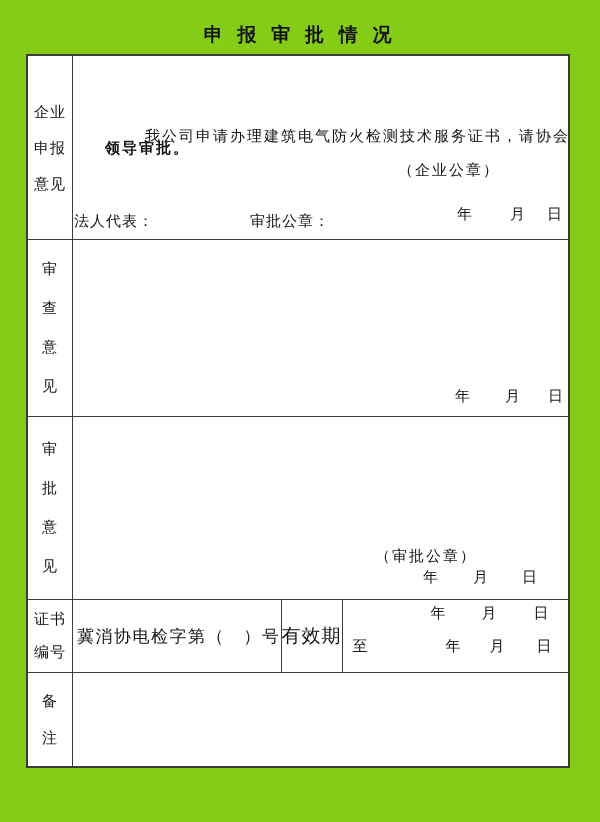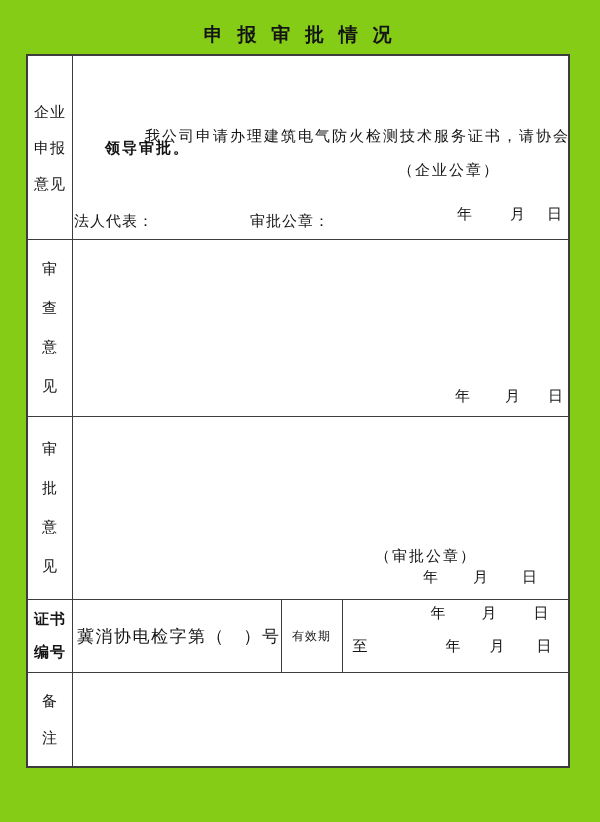--- a/index.html
+++ b/index.html
@@ -52,21 +52,21 @@
     flex-direction: column;
     align-items: center;
     justify-content: center;
     font-size: 15px;
     letter-spacing: 1px;
     text-align: center;
   }
   .lbl span { display: block; white-space: nowrap; }
   .lh36 span { line-height: 36px; }
   .lh39 span { line-height: 39px; }
-  .lh33 span { line-height: 33px; font-weight: bold; }
+  .lh33 span { line-height: 33px; }
   .lh37 span { line-height: 37px; }
   .cell {
     flex: 1 1 auto;
     position: relative;
     font-size: 15px;
   }
   .abs { position: absolute; white-space: nowrap; }
   .ls1 { letter-spacing: 1px; margin-top: 7px; }
   .ls2 { letter-spacing: 2px; }
   .cert-no {
@@ -78,21 +78,21 @@
     font-size: 17px;
     letter-spacing: 1.5px;
     white-space: nowrap;
   }
   .validity {
     flex: 0 0 61px;
     border-right: 1px solid #3c3c3c;
     display: flex;
     align-items: center;
     justify-content: center;
-    font-size: 12px;
+    font-size: 19px;
     letter-spacing: 1px;
     white-space: nowrap;
   }
 </style>
 </head>
 <body>
 
 <div class="page">
 
   <div class="title">申 报 审 批 情 况</div>

